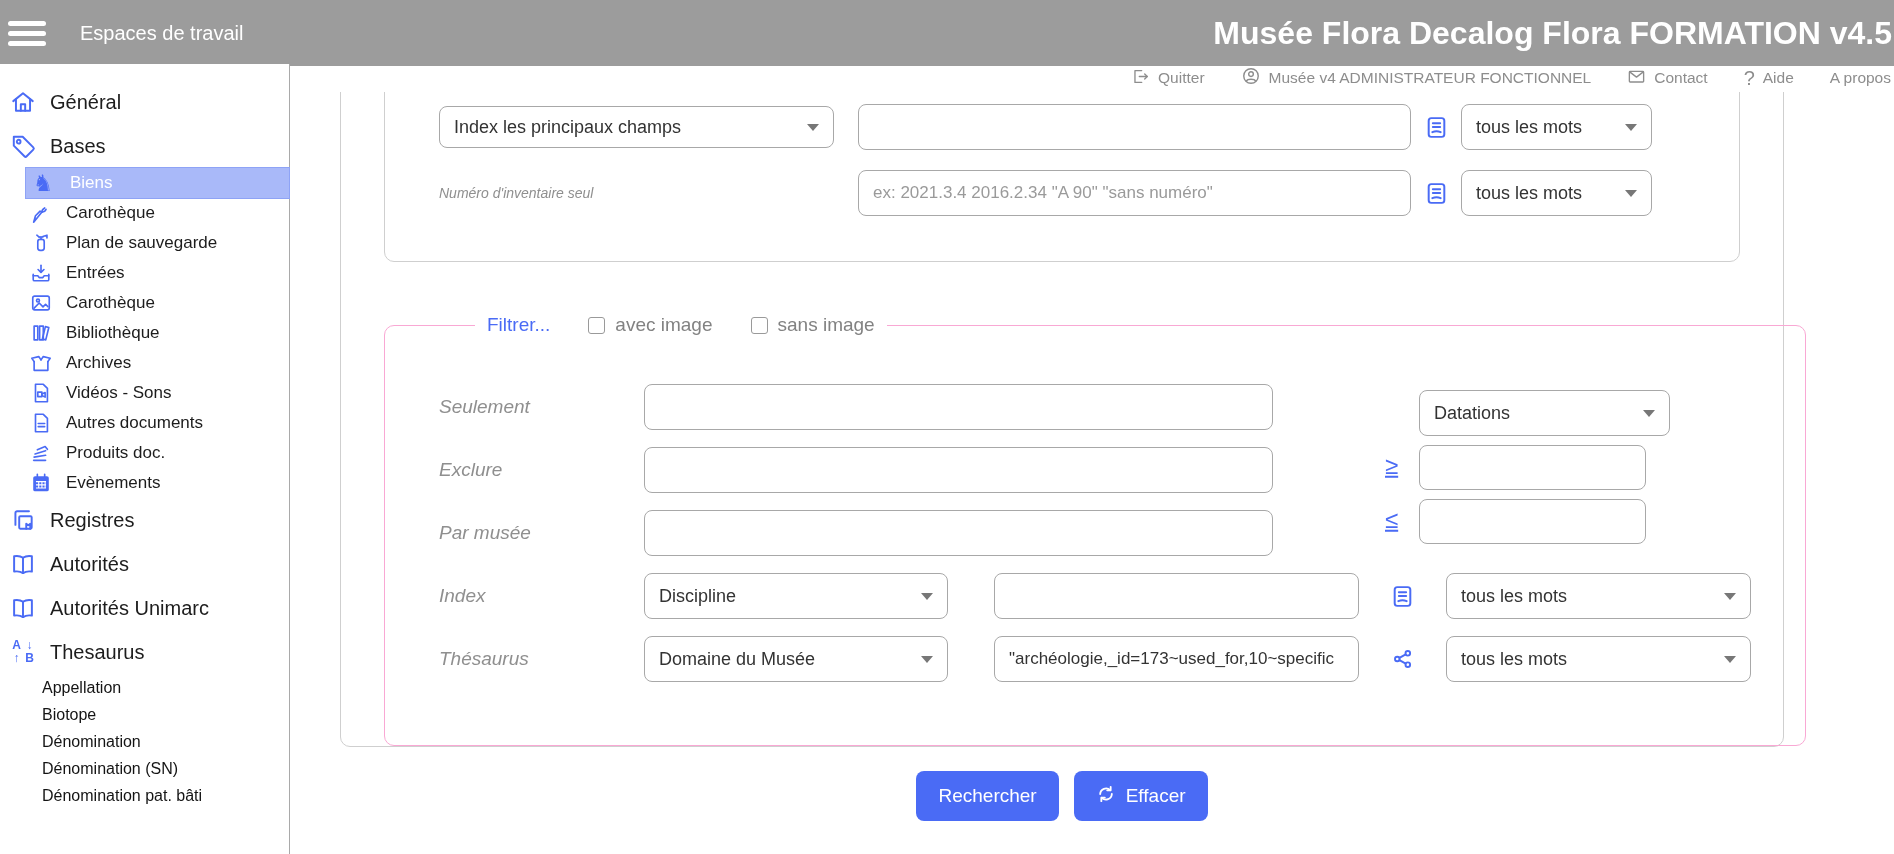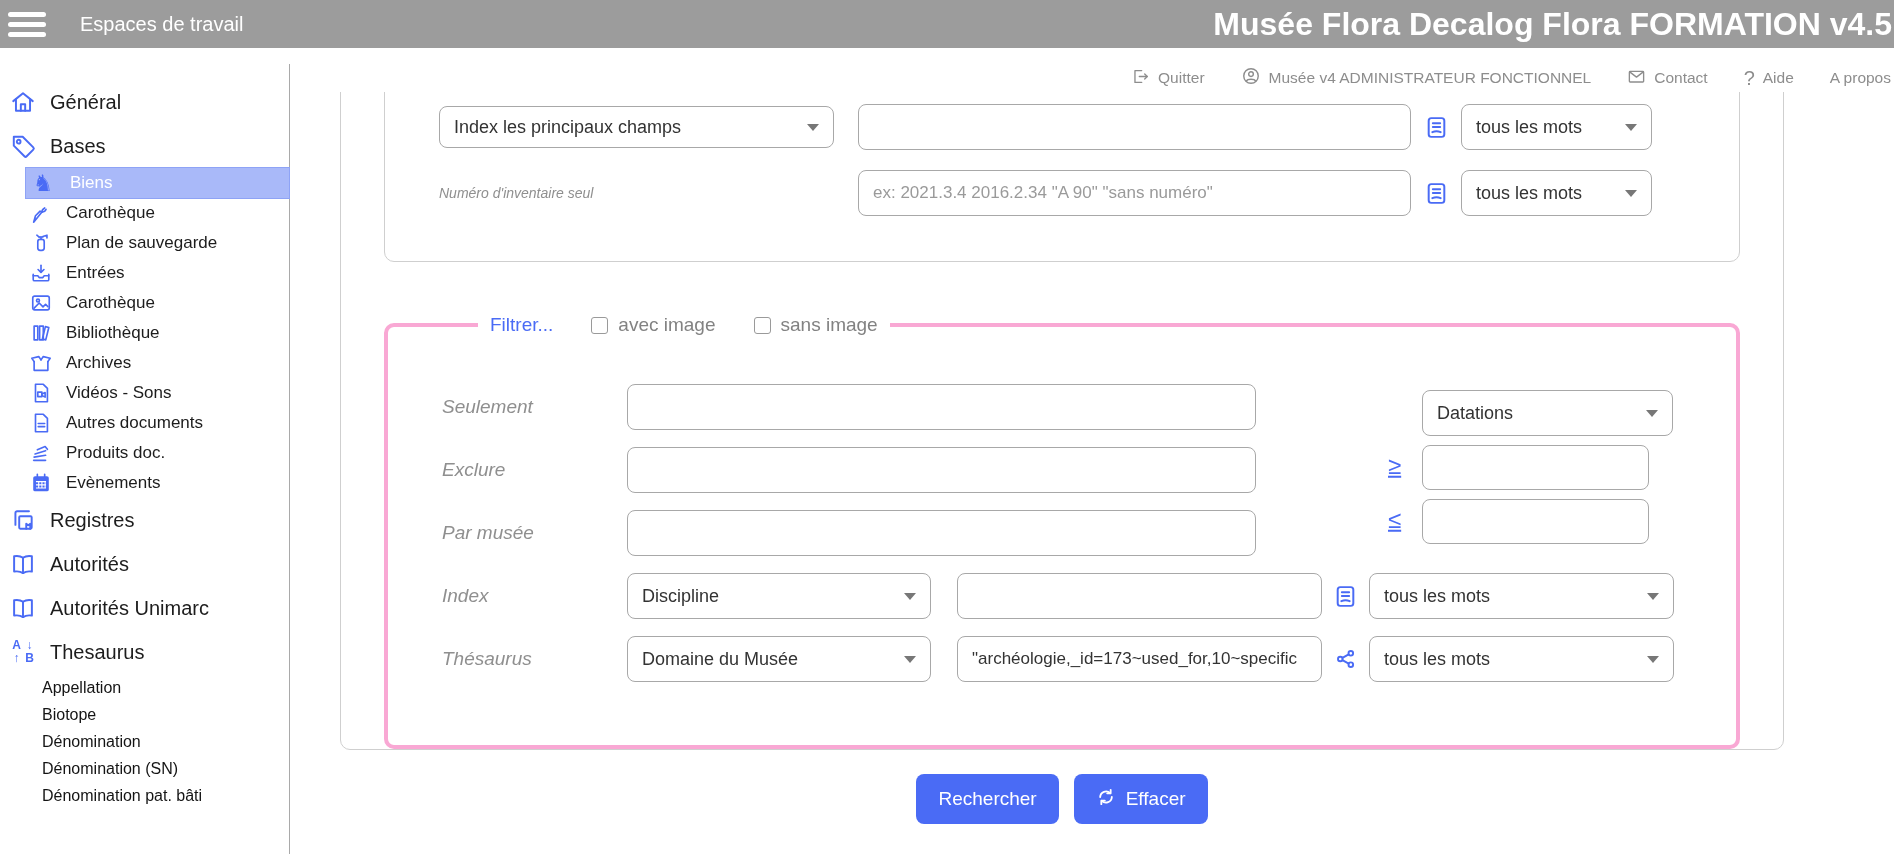--- a/index.html
+++ b/index.html
@@ -1,20 +1,20 @@
 <!DOCTYPE html>
 <html><head>
 <meta charset="utf-8">
 <style>
   * { box-sizing: border-box; }
   html,body { margin:0; padding:0; width:1894px; height:854px; overflow:hidden;
     background:#fff; font-family:"Liberation Sans", sans-serif; }
 
   
-  .topbar { height:48px; background:#9c9c9c; display:flex; align-items:center; padding:0 2px 0 8px; }
+  .topbar { height:66px; background:#9c9c9c; display:flex; align-items:center; padding:0 2px 0 8px; }
   .burger { width:44px; height:40px; display:flex; flex-direction:column; justify-content:center; gap:5px; cursor:pointer; }
   .burger i { display:block; width:38px; height:5px; background:#fff; border-radius:2.5px; }
   .ws-label { color:#fff; font-size:20px; margin-left:28px; }
   .app-title { margin-left:auto; color:#fff; font-size:32px; font-weight:bold; white-space:nowrap; }
 
   
   .sidebar { position:absolute; left:0; top:64px; bottom:0; width:290px;
     border-right:1px solid #a9a9a9; padding-top:16px; background:#fff; }
   .srow { display:flex; align-items:center; cursor:pointer; }
   .side-top { height:44px; gap:14px; padding:0 10px; font-size:20px; color:#1d1d1d; }
@@ -38,29 +38,29 @@
 
   .clip { position:absolute; top:28px; left:0; right:0; bottom:0; overflow:hidden; }
   .card { position:relative; margin:-100px 0 0 49px; width:1444px; background:#fff;
     border:1px solid #cfcfcf; border-radius:10px; padding:0 43px; }
 
   .fs1 { border:1px solid #cfcfcf; border-radius:10px; padding:110px 54px 45px; }
   .f1-row { display:flex; align-items:center; }
   .f1-row + .f1-row { margin-top:20px; }
   .f1-left { width:419px; flex:0 0 auto; display:flex; align-items:center; }
 
-  fieldset.fs2 { position:relative; margin:52px 0 0 0; border:4px solid #f9a8d4;
+  fieldset.fs2 { position:relative; margin:52px 0 0 0; border:1px solid #f9a8d4;
     border-radius:10px; padding:48px 54px 46px; }
   legend.flegend { margin-left:36px; padding:0 12px; display:flex; align-items:center; gap:38px; }
   .legend-title { color:#4a6bf5; font-size:19px; cursor:pointer; }
   .cbgroup { display:flex; align-items:center; gap:10px; color:#828282; font-size:19px; }
   input[type=checkbox] { appearance:none; -webkit-appearance:none; width:17px; height:17px;
     border:1.5px solid #9a9a9a; border-radius:3px; background:#fff; margin:0; cursor:pointer; }
 
-  .frow { display:flex; align-items:center; height:46px; margin-bottom:17px; }
+  .frow { display:flex; align-items:center; height:46px; margin-bottom:17px;gap:20px; }
   .frow:last-child { margin-bottom:0; }
   .flabel { width:185px; flex:0 0 auto; font-style:italic; color:#8f8f8f; font-size:19px; }
   .f1label { font-style:italic; color:#8f8f8f; font-size:14px; }
 
   .inp { height:46px; border:1px solid #a8a8a8; border-radius:8px; font-size:17px;
     padding:0 14px; color:#333; background:#fff; font-family:"Liberation Sans", sans-serif; }
   .inp::placeholder { color:#9a9a9a; }
   .sel { height:46px; border:1px solid #a8a8a8; border-radius:8px; background:#fff;
     display:flex; align-items:center; justify-content:space-between; padding:0 14px;
     font-size:18px; color:#333; cursor:pointer; }

